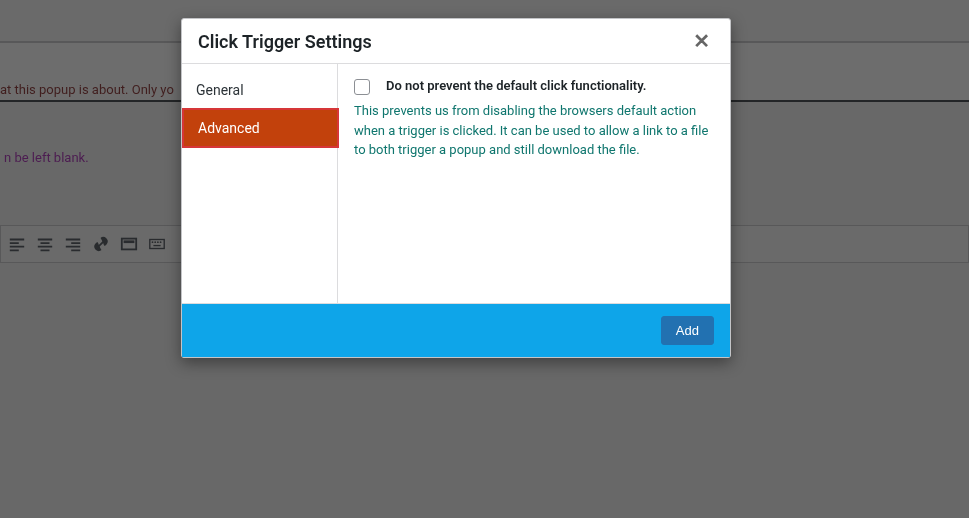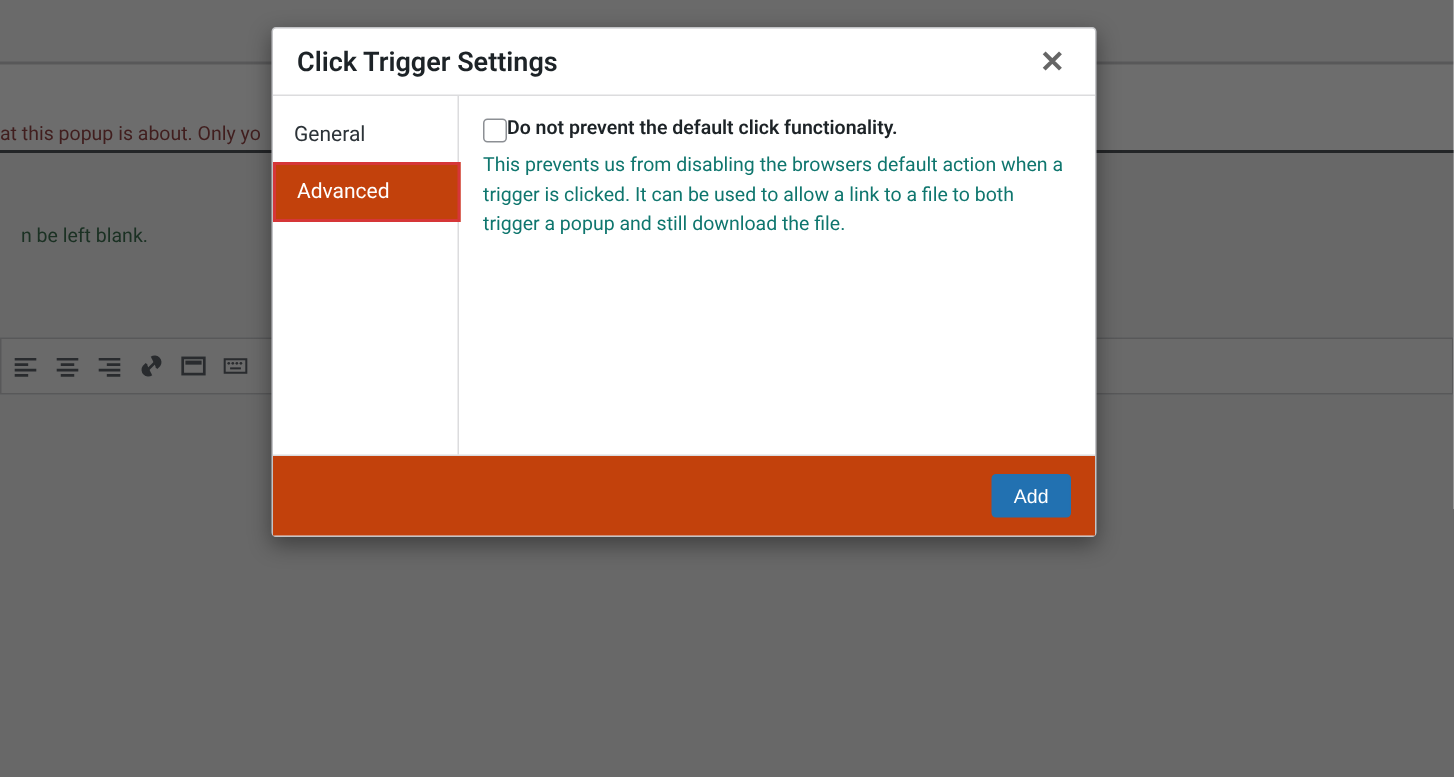--- a/index.html
+++ b/index.html
@@ -43,22 +43,22 @@
     .bg-text-1 {
       position: absolute;
       top: 82px;
       left: 0;
       color: #7f1d1d;
       font-size: 13px;
     }
     .bg-text-2 {
       position: absolute;
       top: 150px;
-      left: 14px;
-      color: #14532d;
+      left: 4px;
+      color: #a21caf;
       font-size: 13px;
     }
     .bg-toolbar {
       position: absolute;
       top: 225px;
       left: 0;
       right: 0;
       height: 38px;
       background: #f6f7f7;
       border: 1px solid #c3c4c7;
@@ -109,21 +109,21 @@
       cursor: pointer;
       padding: 0 4px;
       font-weight: bold;
     }
     .modal-body {
       display: flex;
       min-height: 240px;
       border-bottom: 1px solid #dcdcde;
     }
     .tabs {
-      width: 124px;
+      width: 156px;
       border-right: 1px solid #dcdcde;
       padding: 8px 0;
     }
     .tab-item {
       padding: 10px 14px;
       font-size: 14px;
       color: #2c3338;
       cursor: pointer;
     }
     .tab-item.active {
@@ -132,21 +132,21 @@
       border: 2px solid #d63638;
       margin: 0 -2px 0 0;
     }
     .content {
       flex: 1;
       padding: 14px 16px;
     }
     .checkbox-row {
       display: flex;
       align-items: flex-start;
-      gap: 0;
+      gap: 16px;
       margin-bottom: 6px;
     }
     .checkbox-row input[type="checkbox"] {
       width: 16px;
       height: 16px;
       margin-top: 1px;
       border: 1px solid #8c8f94;
       border-radius: 3px;
       appearance: none;
       background: #fff;
@@ -160,21 +160,21 @@
     .checkbox-desc {
       font-size: 13px;
       color: #0f766e;
       line-height: 1.5;
       margin-top: 2px;
     }
     .modal-footer {
       padding: 12px 16px;
       display: flex;
       justify-content: flex-end;
-      background: #c2410c;
+      background: #0ea5e9;
     }
     .btn-primary {
       background: #2271b1;
       color: #fff;
       border: 1px solid #2271b1;
       padding: 6px 14px;
       font-size: 13px;
       border-radius: 3px;
       cursor: pointer;
     }

